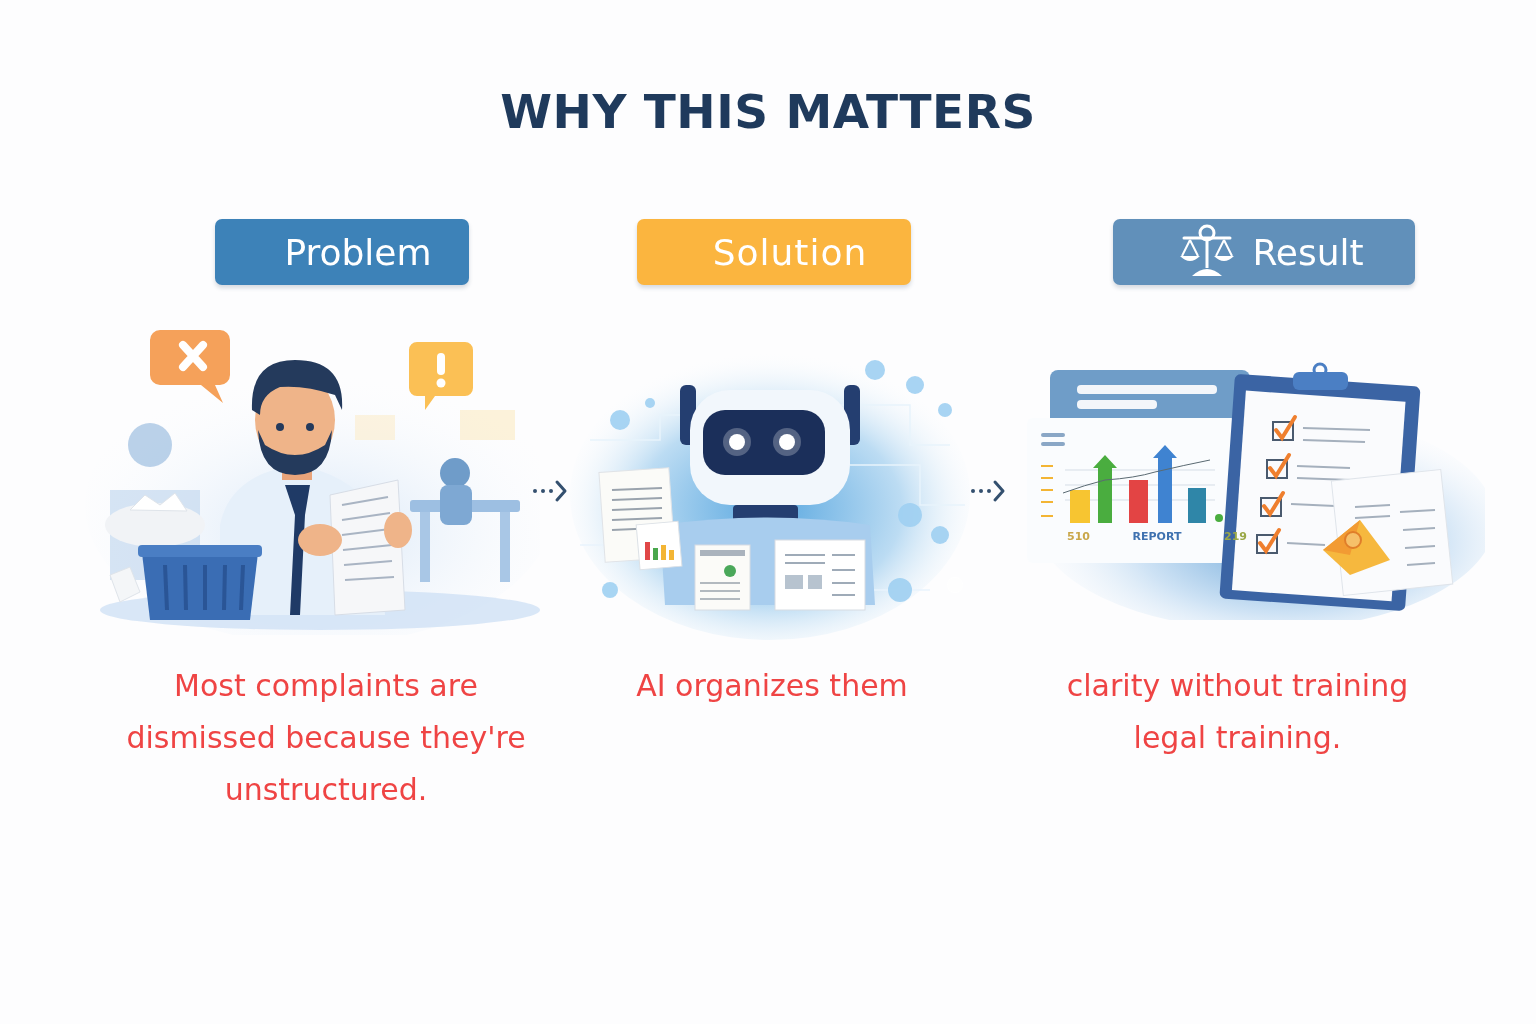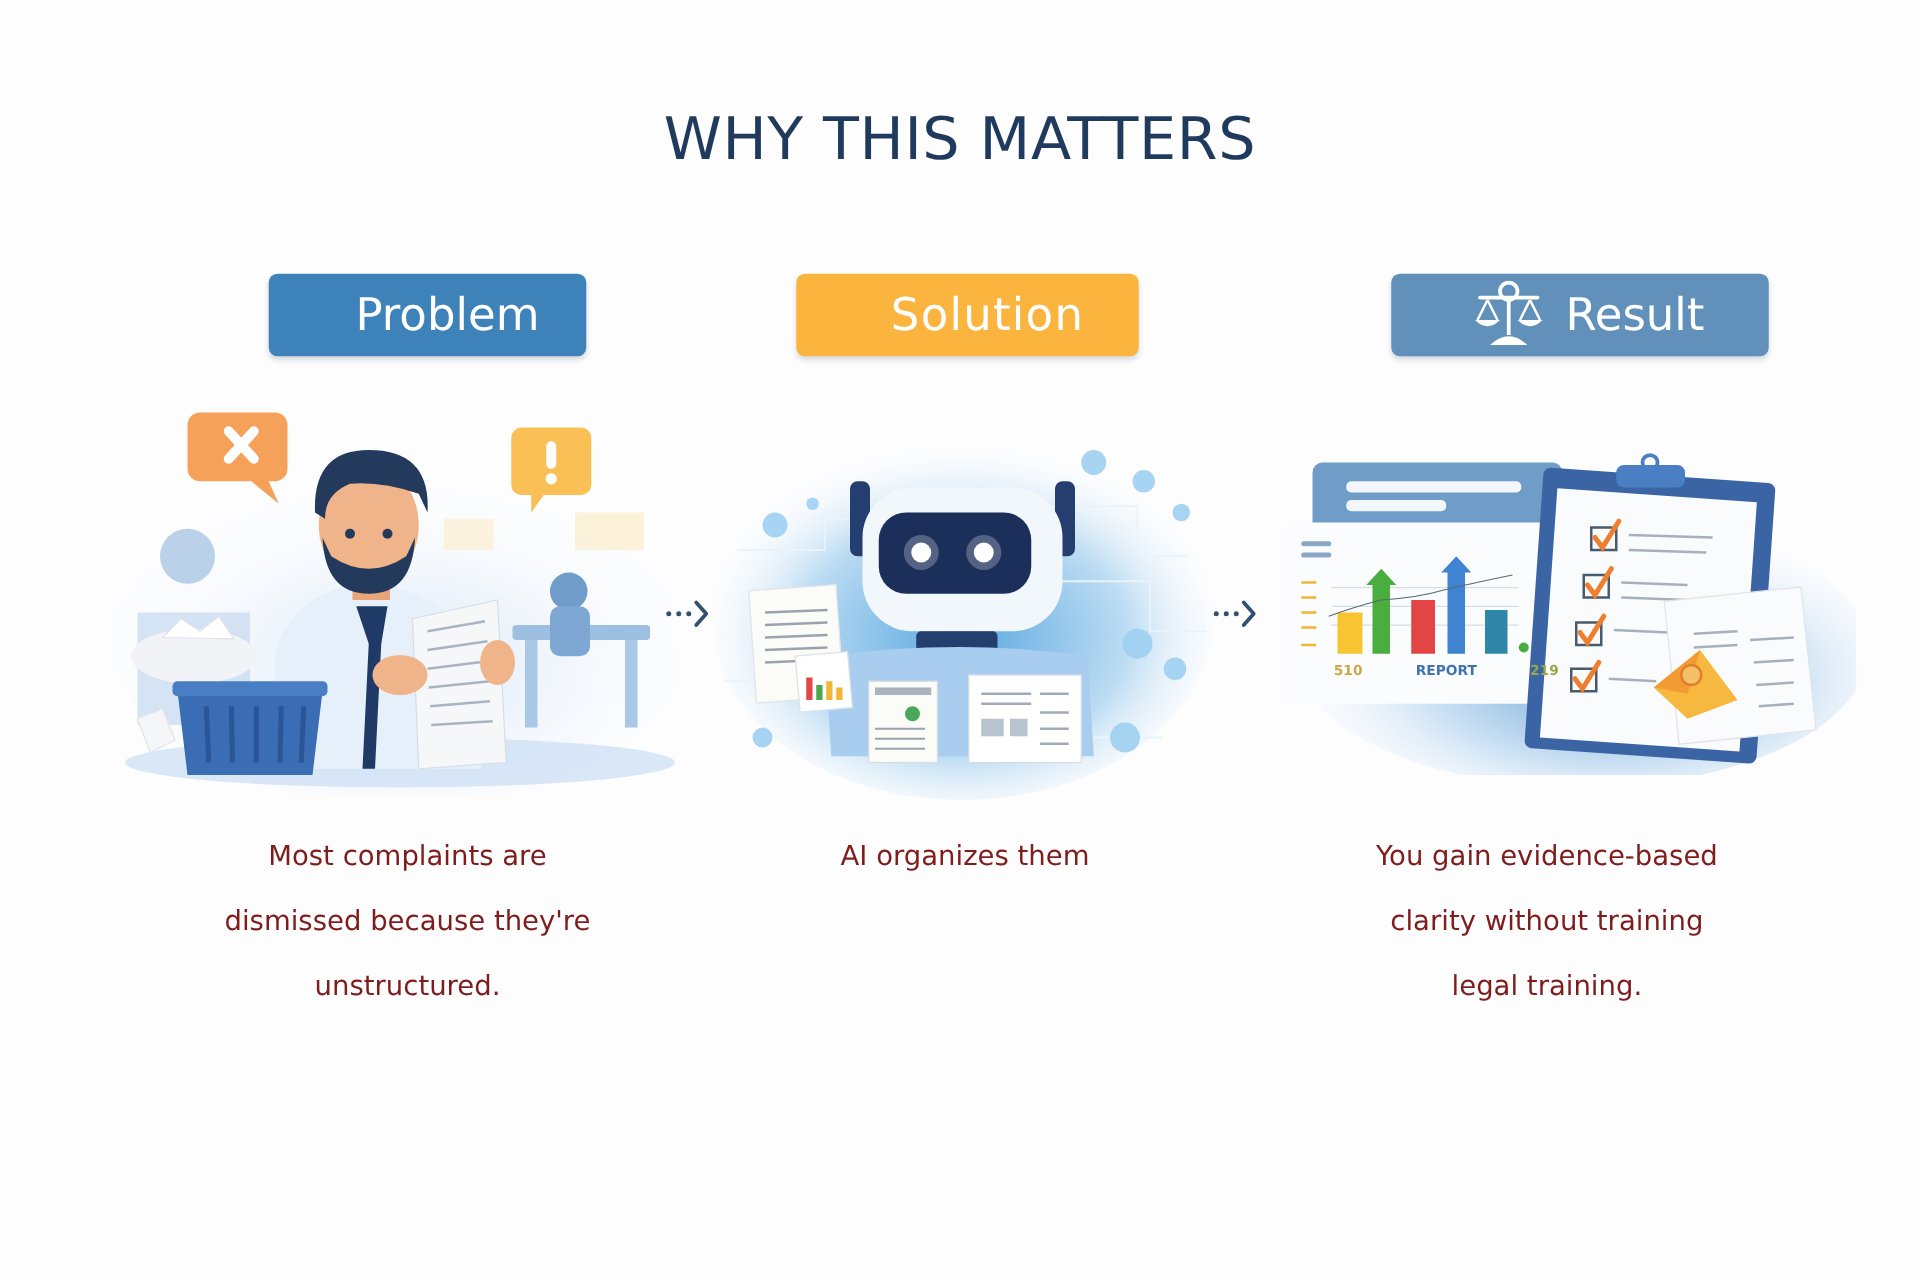--- a/index.html
+++ b/index.html
@@ -5,21 +5,21 @@
   html, body { margin:0; padding:0; }
   body {
     width:1536px; height:1024px; overflow:hidden;
     background:#fdfdfe;
     font-family:"DejaVu Sans", sans-serif;
     position:relative;
   }
   .title {
     position:absolute; left:0; width:1536px; top:84px;
     text-align:center; font-family:"DejaVu Sans", sans-serif;
-    font-weight:normal; font-size:47px; letter-spacing:0.5px;
+    font-weight:bold; font-size:47px; letter-spacing:0.5px;
     color:#1f3a5c;
   }
   .badge {
     position:absolute; height:66px; border-radius:7px;
     color:#fff; font-size:36px; display:flex; align-items:center; justify-content:center;
     box-shadow:0 3px 4px rgba(40,60,90,0.18);
     font-family:"DejaVu Sans", sans-serif;
     padding-left:32px;
   }
   .badge.problem { left:215px; top:219px; width:222px; background:#3d82b8; }
@@ -30,22 +30,22 @@
   .illus { position:absolute; }
   .illus.p1 { left:80px; top:315px; width:460px; height:320px; }
   .illus.p2 { left:570px; top:345px; width:400px; height:295px; }
   .illus.p3 { left:1005px; top:360px; width:480px; height:260px; }
 
   .arrow { position:absolute; width:40px; height:30px; }
   .arrow.a1 { left:530px; top:476px; }
   .arrow.a2 { left:968px; top:476px; }
 
   .caption {
-    position:absolute; text-align:center; color:#7f1d1d;
-    font-family:"DejaVu Sans", sans-serif; font-size:22px; line-height:52px;
+    position:absolute; text-align:center; color:#ef4444;
+    font-family:"DejaVu Sans", sans-serif; font-size:30px; line-height:52px;
   }
   .caption.c1 { left:110px; width:432px; top:660px; }
   .caption.c2 { left:590px; width:364px; top:660px; }
   .caption.c3 { left:1025px; width:425px; top:660px; }
   .caption span { display:block; white-space:nowrap; }
 </style>
 </head>
 <body>
 
 <div class="title">WHY THIS MATTERS</div>
@@ -322,16 +322,15 @@
 
 <div class="caption c1">
   <span>Most complaints are</span>
   <span>dismissed because they're</span>
   <span>unstructured.</span>
 </div>
 <div class="caption c2">
   <span>AI organizes them</span>
 </div>
 <div class="caption c3">
-  <span>You gain evidence-based</span>
   <span>clarity without training</span>
   <span>legal training.</span>
 </div>
 
 </body></html>

